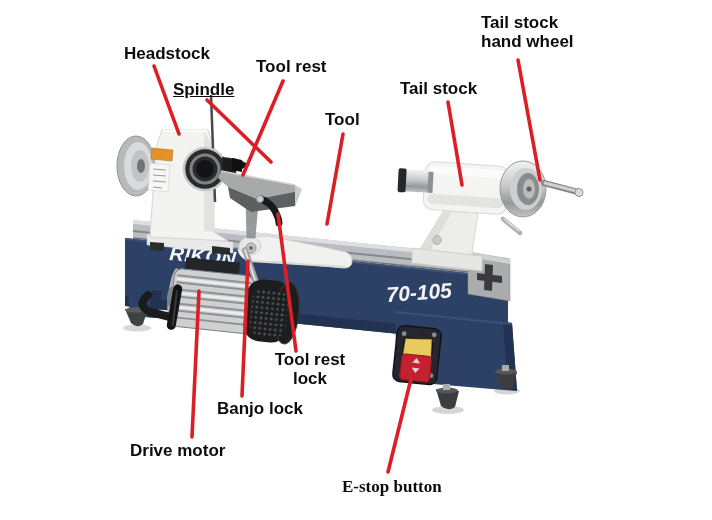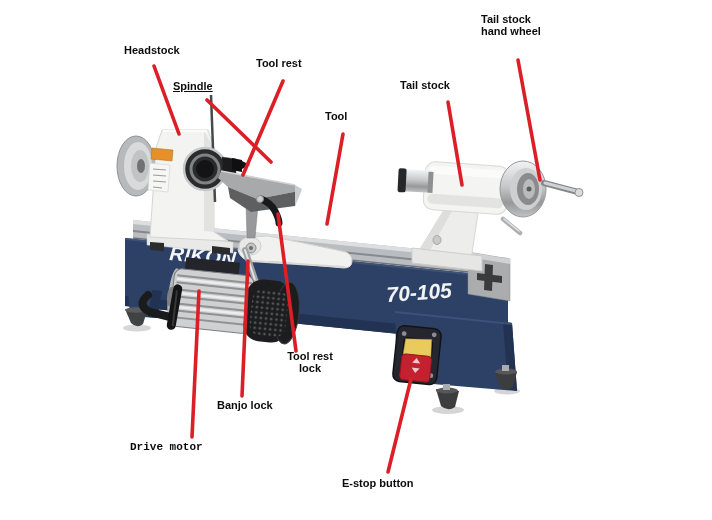--- a/index.html
+++ b/index.html
@@ -2,21 +2,21 @@
 <html style="--c-bed_navy: #2d4166; --c-bed_navy_dark: #223253; --c-ways_gray: #b9bcc0; --c-part_white: #f3f3f1; --c-cast_gray: #5d5f61; --c-chrome: #c9cbcd; --c-motor_black: #1d1d1f; --c-estop_red: #c42130; --c-estop_yellow: #e8cb5c; --c-pointer_red: #dc1f26; --c-label_text: #0c0c0c;"><head>
 <meta charset="utf-8">
 <style>
   html,body{margin:0;padding:0;background:#ffffff;}
   #stage{position:relative;width:712px;height:520px;background:#fff;overflow:hidden;
          font-family:"Liberation Sans", sans-serif;}
   svg{position:absolute;left:0;top:0;}
   .navy{fill:var(--c-bed_navy);}
   .navy-dark{fill:var(--c-bed_navy_dark);}
   .white-part{fill:var(--c-part_white);stroke:#d5d5d3;stroke-width:1;}
-  .lbl{position:absolute;font-weight:bold;font-size:11px;line-height:1.12;
+  .lbl{position:absolute;font-weight:bold;font-size:17px;line-height:1.12;
        color:var(--c-label_text);white-space:pre-line;}
   .lbl.center{text-align:center;}
   #lines line{stroke:var(--c-pointer_red);stroke-width:3.6;stroke-linecap:round;}
 </style>
 </head>
 <body>
 
 <div id="stage">
 
   <svg id="machine" width="712" height="520" viewBox="0 0 712 520">
@@ -232,16 +232,16 @@
       <div class="lbl" style="left: 124px; top: 44px;">Headstock</div>
       <div class="lbl" style="left: 173px; top: 80px; text-decoration: underline;">Spindle</div>
       <div class="lbl" style="left: 256px; top: 57px;">Tool rest</div>
       <div class="lbl" style="left: 325px; top: 110px;">Tool</div>
       <div class="lbl" style="left: 400px; top: 79px;">Tail stock</div>
       <div class="lbl" style="left: 481px; top: 13px;">Tail stock
 hand wheel</div>
       <div class="lbl center" style="left: 271px; top: 350px; width: 78px;">Tool rest
 lock</div>
       <div class="lbl" style="left: 217px; top: 399px;">Banjo lock</div>
-      <div class="lbl" style="left: 130px; top: 441px; font-family: Liberation Mono, monospace;">Drive motor</div>
-      <div class="lbl" style="left: 342px; top: 477px;">E-stop button</div>
+      <div class="lbl" style="left: 130px; top: 441px;">Drive motor</div>
+      <div class="lbl" style="left: 342px; top: 477px; font-family: Liberation Serif, serif;">E-stop button</div>
     </div>
 </div>
 
 </body></html>

